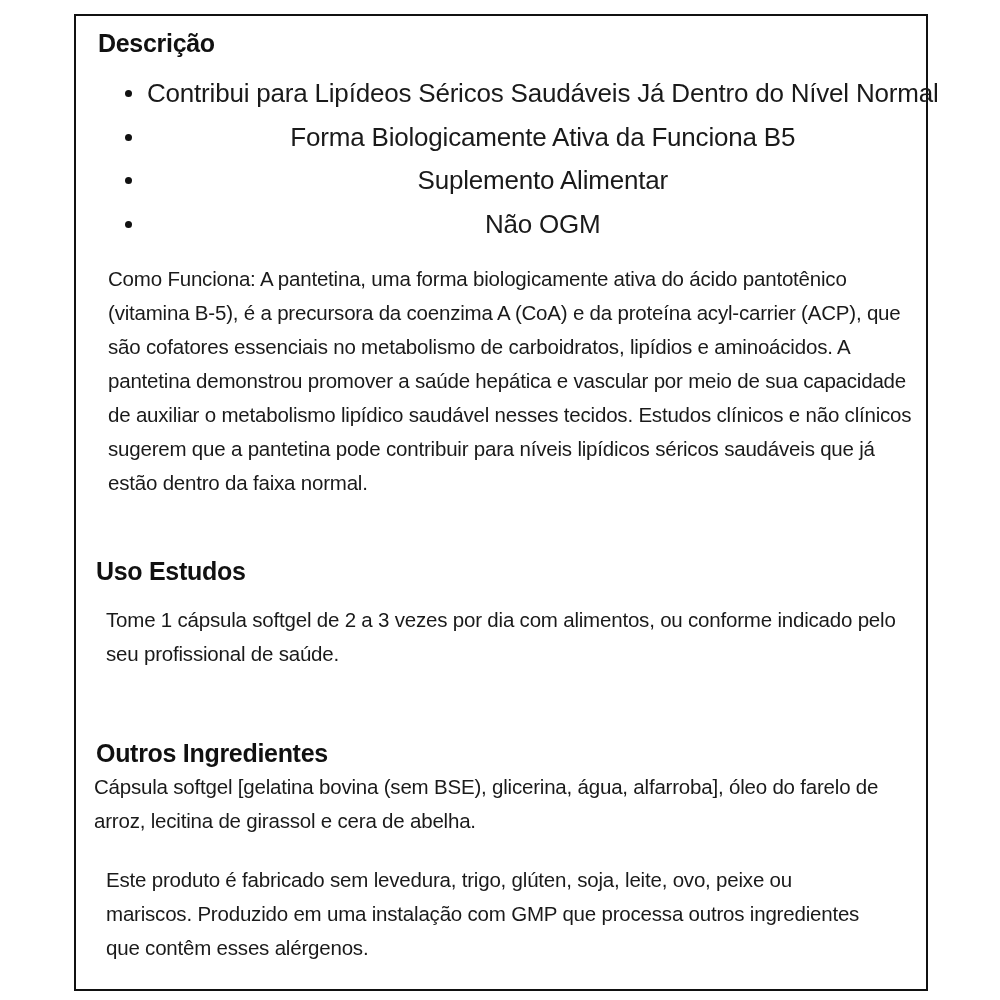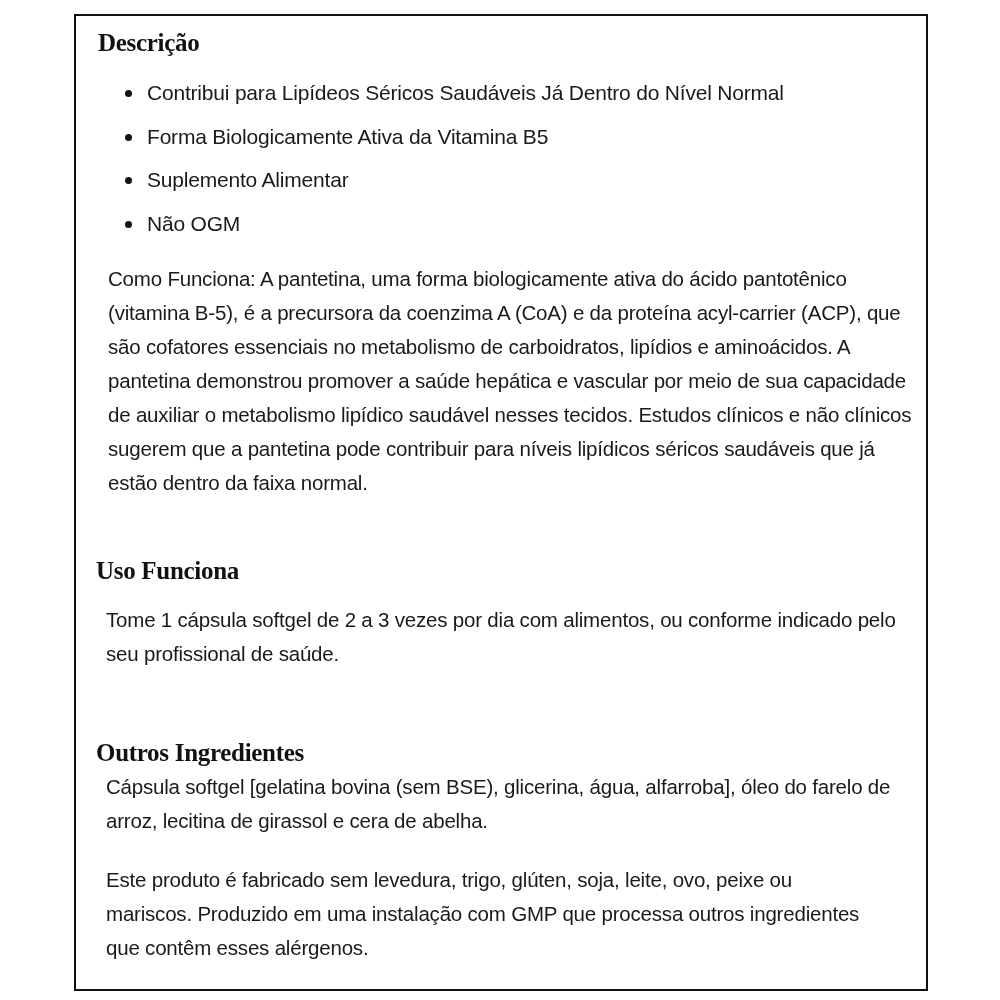--- a/index.html
+++ b/index.html
@@ -1,40 +1,40 @@
 <!DOCTYPE html>
 <html><head>
 <meta charset="utf-8">
 <style>
   html, body { margin:0; padding:0; background:#ffffff; }
   body { width:1000px; height:1000px; position:relative; overflow:hidden;
          font-family:"Liberation Sans", sans-serif; color:#1a1a1a; }
   .frame { position:absolute; left:74px; top:14px; width:854px; height:977px;
            border:2px solid #111; box-sizing:border-box; }
-  .h { position:absolute; font-weight:bold; font-size:25px; color:#111; letter-spacing:-0.3px; margin:0;font-family:Liberation Serif, serif; }
+  .h { position:absolute; font-weight:bold; font-size:25px; color:#111; letter-spacing:-0.3px; margin:0; }
   .p { position:absolute; font-size:20.5px; line-height:34px; margin:10px; letter-spacing:-0.2px; }
   ul.bullets { position:absolute; left:122px; top:76px; margin:0; padding:0; list-style:none; }
-  ul.bullets li { position:relative; font-size:21px; height:43.5px; line-height:34px; padding-left:25px; letter-spacing:-0.2px; }
+  ul.bullets li { position:relative; font-size:26px; height:43.5px; line-height:34px; padding-left:25px; letter-spacing:-0.2px;text-align:center; }
   ul.bullets li .dot { position:absolute; left:3px; top:14px; width:7px; height:7px; border-radius:50%; background:#111; }
 </style>
 </head>
 <body>
 
 <div class="frame"></div>
 
 <h2 class="h" style="left:98px;top:29px;">Descrição</h2>
 
 <ul class="bullets">
   <li><span class="dot"></span><span>Contribui para Lipídeos Séricos Saudáveis Já Dentro do Nível Normal</span></li>
-  <li><span class="dot"></span><span>Forma Biologicamente Ativa da Vitamina B5</span></li>
+  <li><span class="dot"></span><span>Forma Biologicamente Ativa da Funciona B5</span></li>
   <li><span class="dot"></span><span>Suplemento Alimentar</span></li>
   <li><span class="dot"></span><span>Não OGM</span></li>
 </ul>
 
 <p class="p" style="left:98px;top:252px;width:812px;">Como Funciona: A pantetina, uma forma biologicamente ativa do ácido pantotênico (vitamina B-5), é a precursora da coenzima A (CoA) e da proteína acyl-carrier (ACP), que são cofatores essenciais no metabolismo de carboidratos, lipídios e aminoácidos. A pantetina demonstrou promover a saúde hepática e vascular por meio de sua capacidade de auxiliar o metabolismo lipídico saudável nesses tecidos. Estudos clínicos e não clínicos sugerem que a pantetina pode contribuir para níveis lipídicos séricos saudáveis que já estão dentro da faixa normal.</p>
 
-<h2 class="h" style="left:96px;top:557px;">Uso Funciona</h2>
+<h2 class="h" style="left:96px;top:557px;">Uso Estudos</h2>
 <p class="p" style="left:96px;top:593px;width:820px;">Tome 1 cápsula softgel de 2 a 3 vezes por dia com alimentos, ou conforme indicado pelo seu profissional de saúde.</p>
 
 <h2 class="h" style="left:96px;top:723px;margin-top:16px;">Outros Ingredientes</h2>
-<p class="p" style="left:96px;top:760px;width:800px;">Cápsula softgel [gelatina bovina (sem BSE), glicerina, água, alfarroba], óleo do farelo de arroz, lecitina de girassol e cera de abelha.</p>
+<p class="p" style="left:84px;top:760px;width:800px;">Cápsula softgel [gelatina bovina (sem BSE), glicerina, água, alfarroba], óleo do farelo de arroz, lecitina de girassol e cera de abelha.</p>
 
 <p class="p" style="left:96px;top:853px;width:770px;">Este produto é fabricado sem levedura, trigo, glúten, soja, leite, ovo, peixe ou mariscos. Produzido em uma instalação com GMP que processa outros ingredientes que contêm esses alérgenos.</p>
 
 </body></html>

